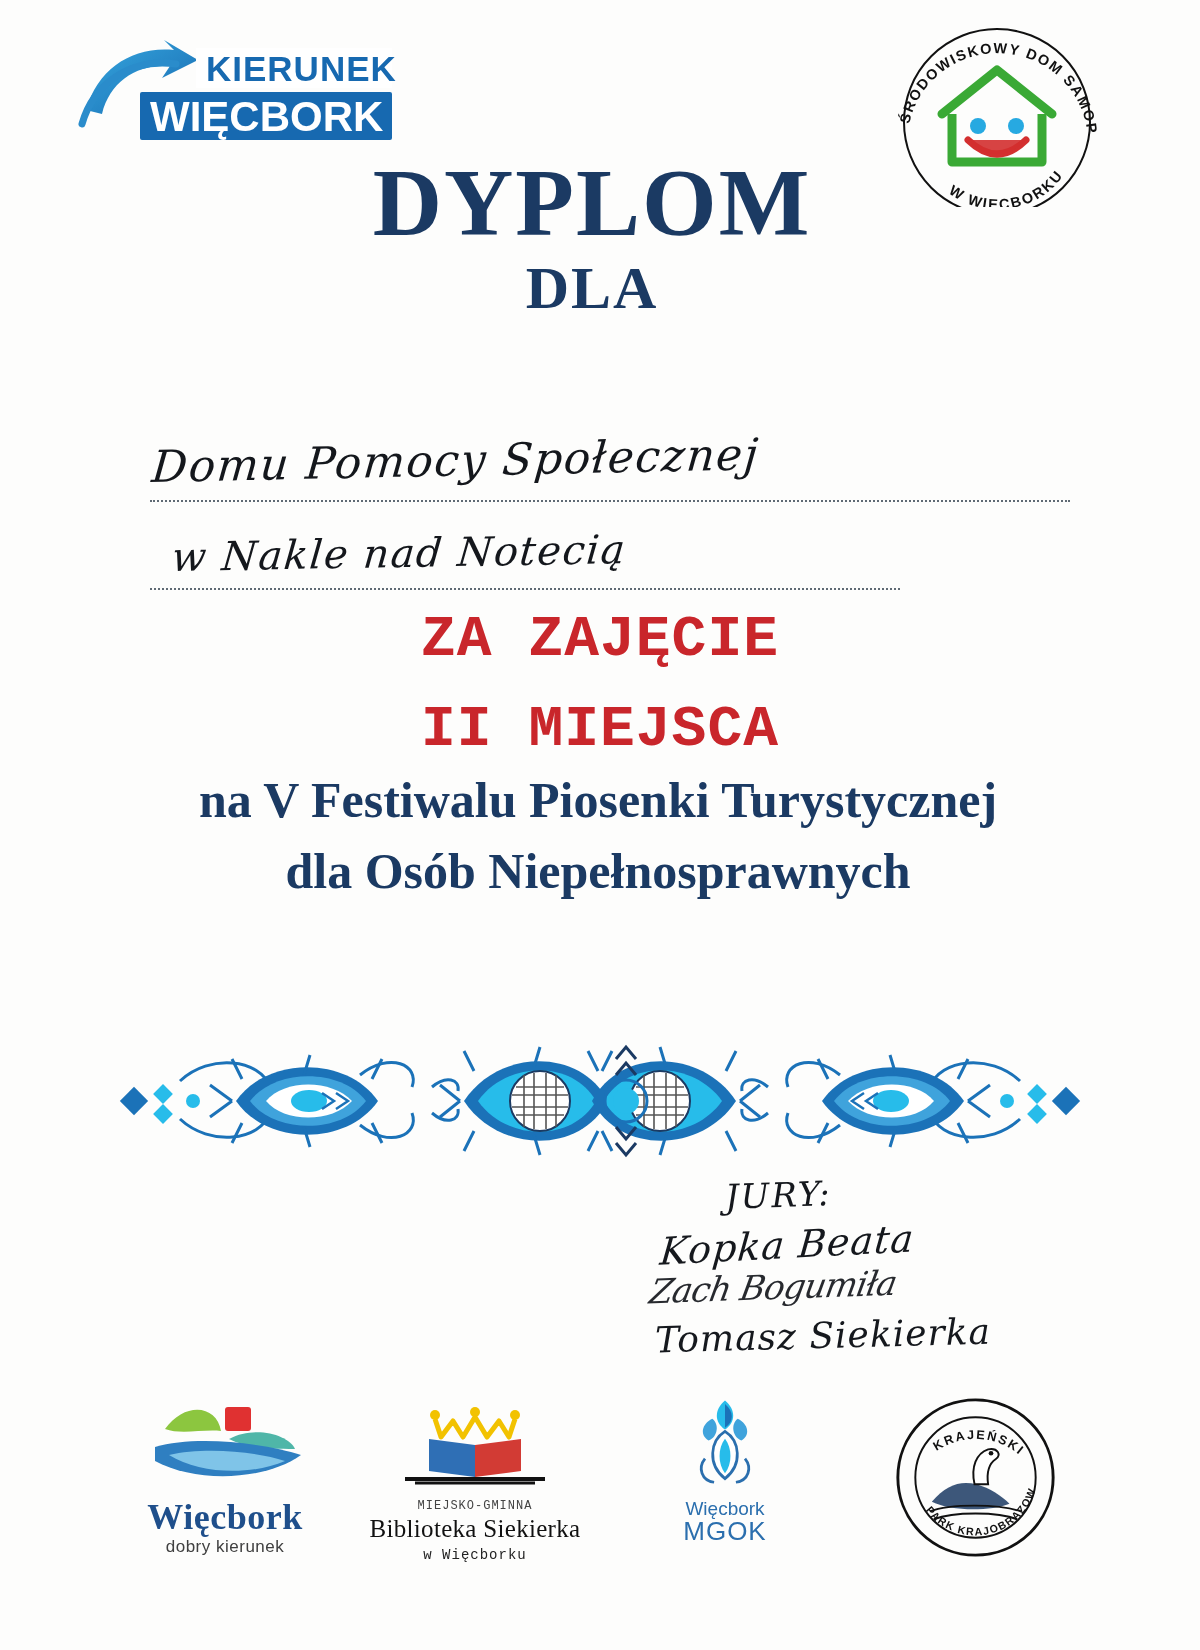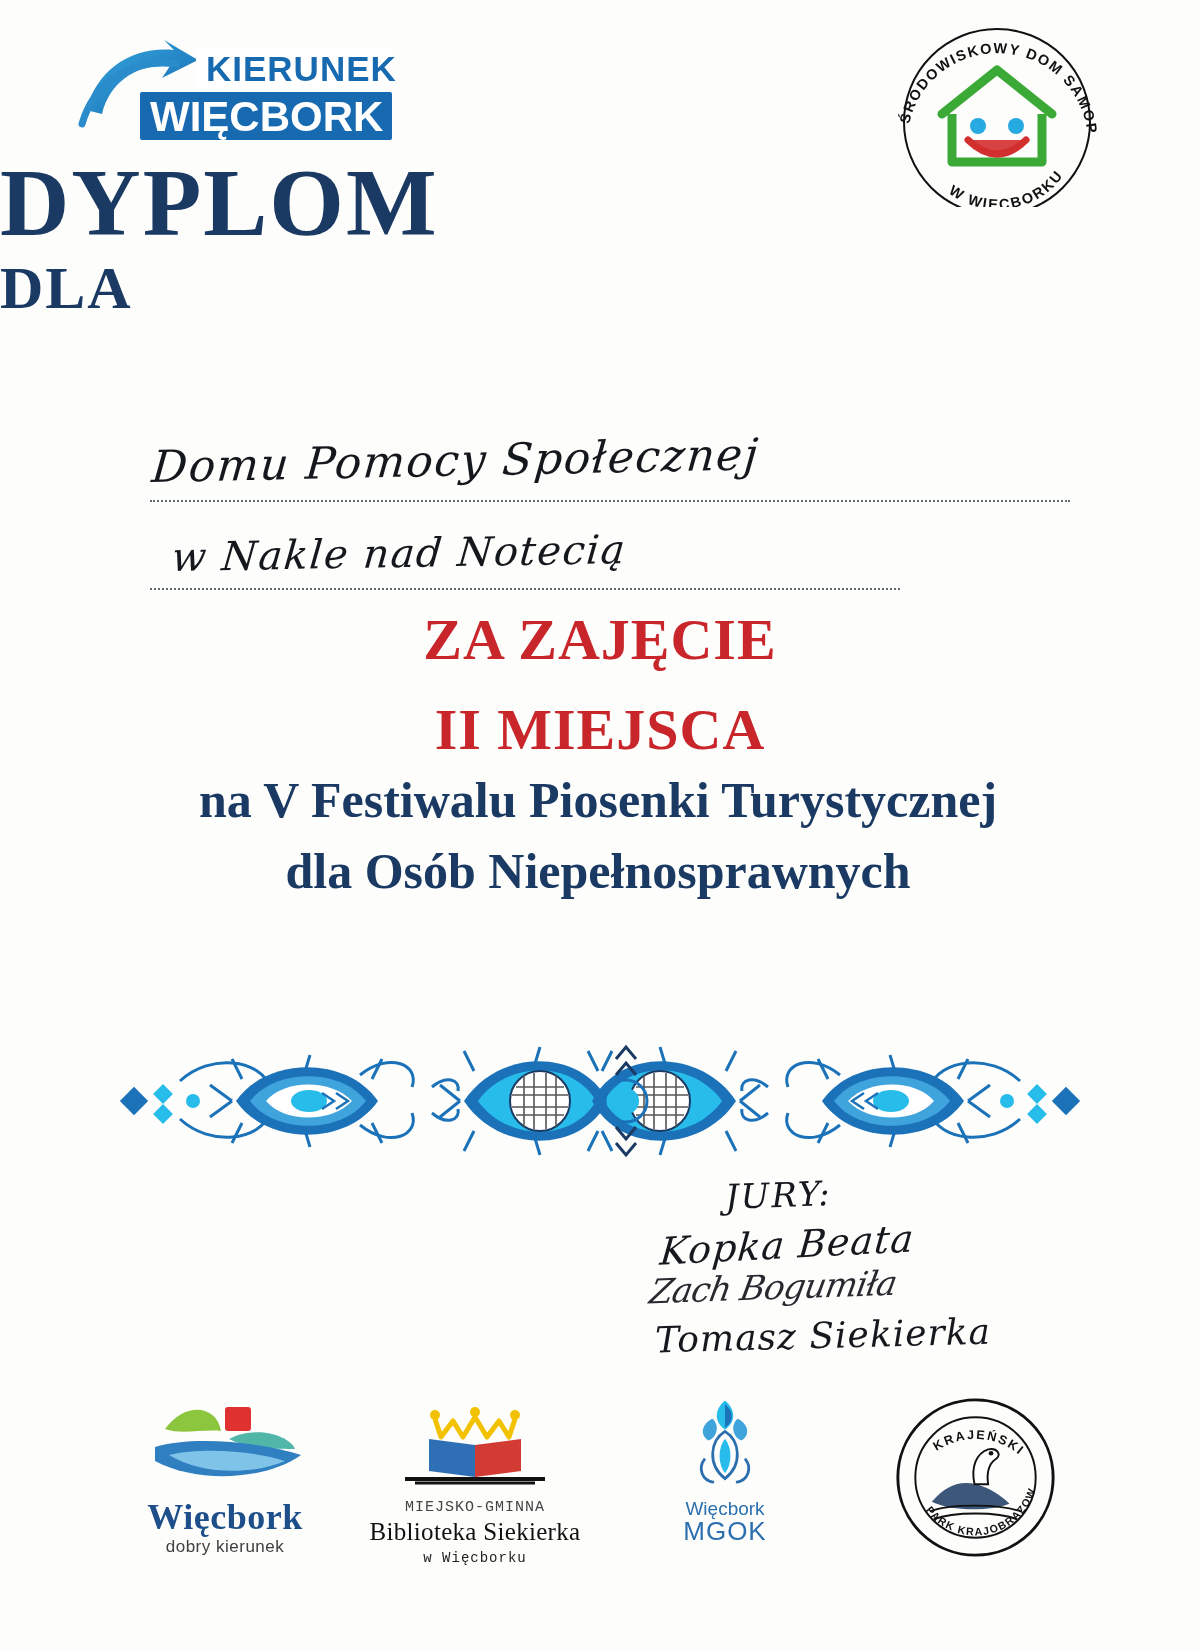--- a/index.html
+++ b/index.html
@@ -35,20 +35,21 @@
     width: 215px;
     height: 185px;
   }
 
   
   .title-block {
     position: absolute;
     left: 0;
     right: 16px;
     top: 155px;
+    text-align: center;
     color: #1b3a63;
     font-weight: bold;
     letter-spacing: 2px;
   }
   .title-line1 {
     font-size: 96px;
     line-height: 1.0;
     font-family: "Liberation Serif", serif;
   }
   .title-line2 {
@@ -101,20 +102,21 @@
     position: absolute;
     left: 0;
     right: 0;
     top: 595px;
     text-align: center;
     color: #c9262b;
     font-weight: bold;
     font-size: 58px;
     line-height: 1.55;
     letter-spacing: 1px;
+    font-family: Liberation Mono, monospace;
   }
 
   
   .event {
     position: absolute;
     left: 0;
     right: 4px;
     top: 765px;
     text-align: center;
     color: #1b3a63;
@@ -213,21 +215,21 @@
   }
   .p-wiecbork-sub {
     font-family: "Liberation Sans", sans-serif;
     font-size: 17px;
     color: #404040;
     letter-spacing: .5px;
     margin-top: 2px;
   }
   .p-bib-top {
     font-family: "Liberation Mono", monospace;
-    font-size: 15px;
+    font-size: 12px;
     color: #444;
     letter-spacing: 1px;
   }
   .p-bib-name {
     font-family: "Liberation Serif", serif;
     font-size: 25px;
     color: #111;
     letter-spacing: .3px;
     margin-top: 2px;
   }

